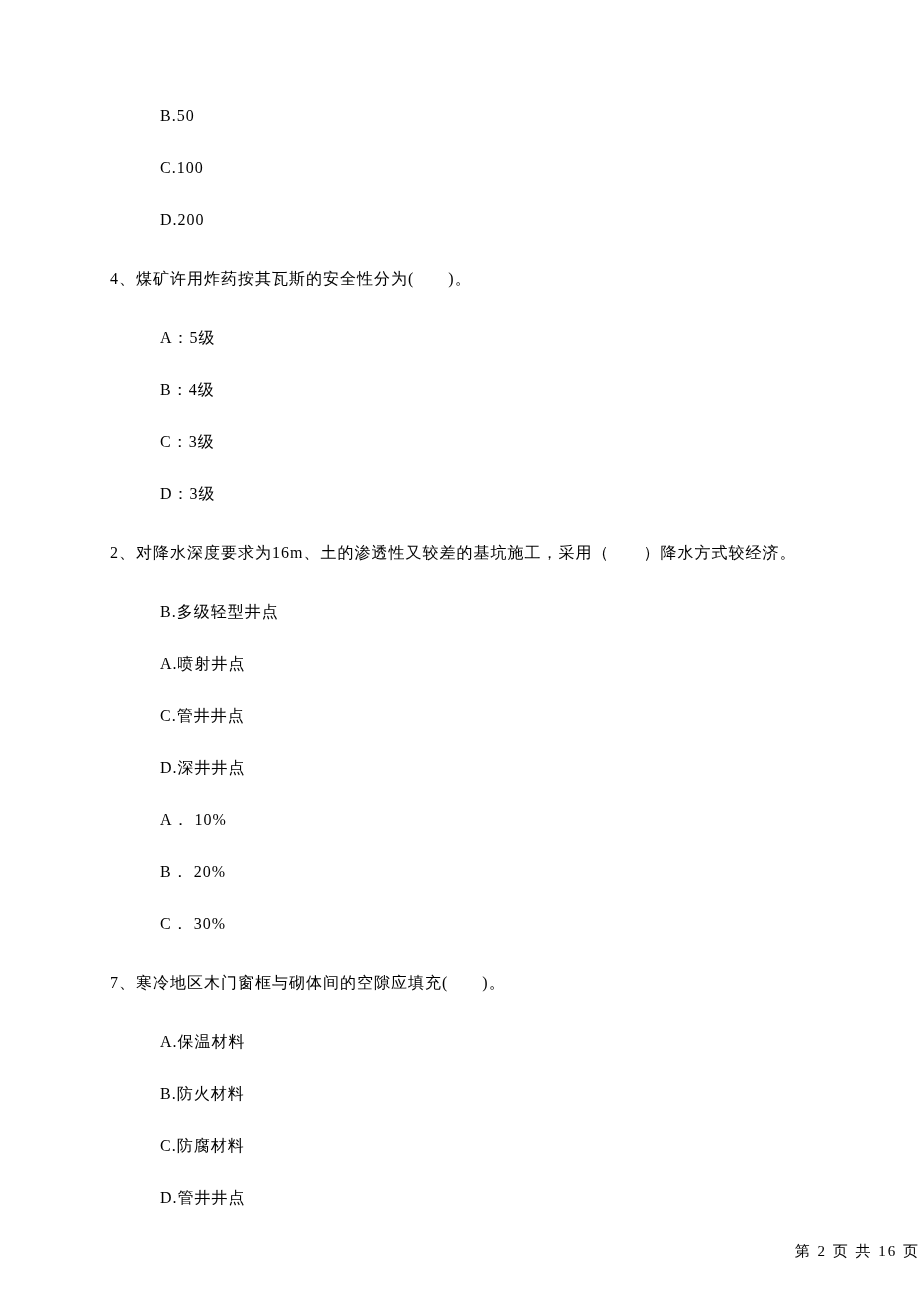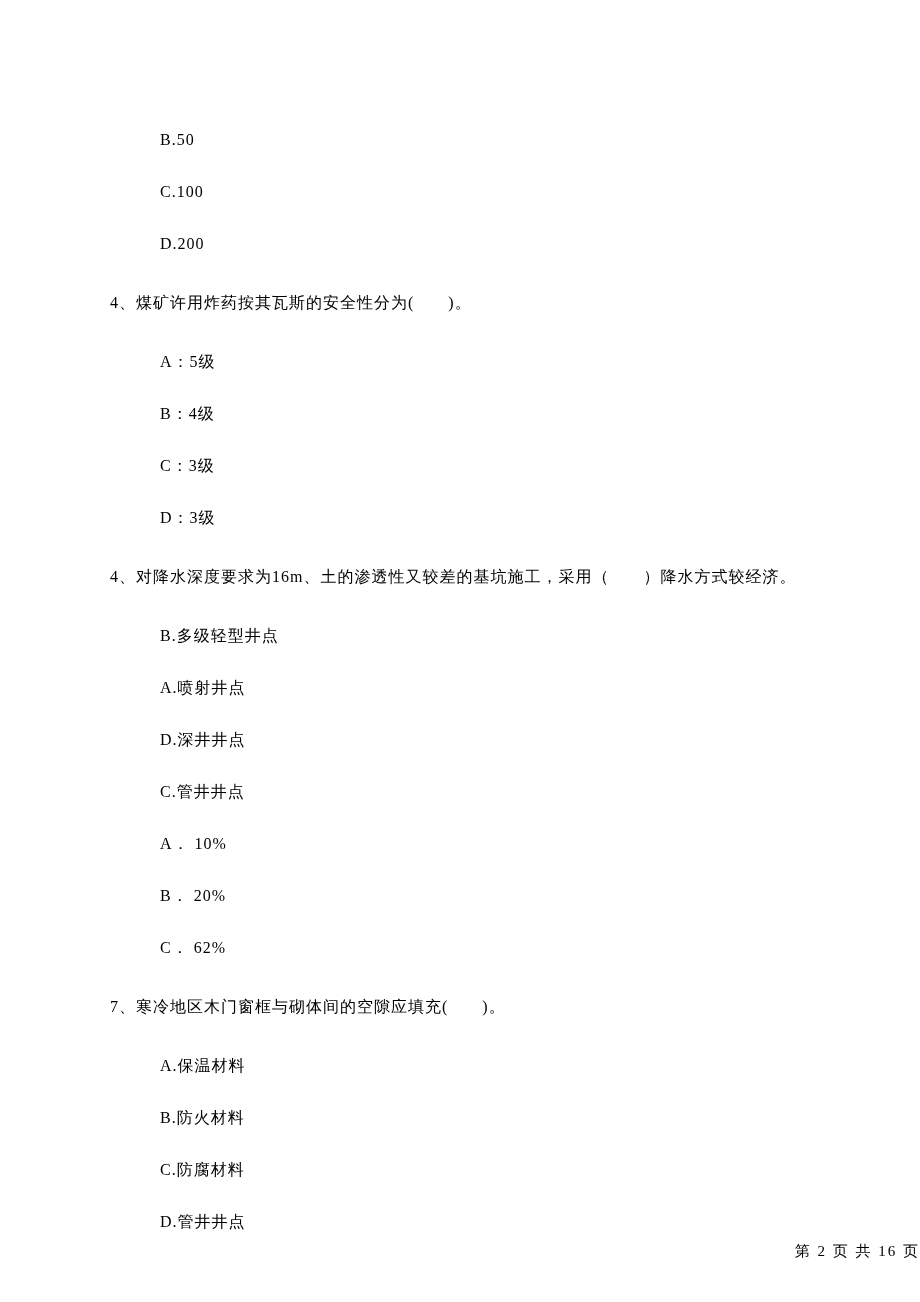--- a/index.html
+++ b/index.html
@@ -8,21 +8,21 @@
     background: #fff;
     font-family: "SimSun", "宋体", serif;
     width: 920px;
     height: 1302px;
     position: relative;
     color: #000;
     font-size: 16px;
     line-height: 1.5;
   }
   .page {
-    padding: 100px 110px 0 110px;
+    padding: 76px 110px 0 110px;
   }
   .option {
     margin: 28px 0 28px 50px;
     letter-spacing: 1px;
   }
   .question {
     margin: 35px 0;
     letter-spacing: 1px;
   }
   .footer {
@@ -42,29 +42,29 @@
   <div class="option">B.50</div>
   <div class="option">C.100</div>
   <div class="option">D.200</div>
 
   <div class="question">4、煤矿许用炸药按其瓦斯的安全性分为(　　)。</div>
   <div class="option">A：5级</div>
   <div class="option">B：4级</div>
   <div class="option">C：3级</div>
   <div class="option">D：3级</div>
 
-  <div class="question">4、对降水深度要求为16m、土的渗透性又较差的基坑施工，采用（　　）降水方式较经济。</div>
+  <div class="question">2、对降水深度要求为16m、土的渗透性又较差的基坑施工，采用（　　）降水方式较经济。</div>
   <div class="option">B.多级轻型井点</div>
   <div class="option">A.喷射井点</div>
+  <div class="option">C.管井井点</div>
   <div class="option">D.深井井点</div>
-  <div class="option">C.管井井点</div>
 
   <div class="option">A． 10%</div>
   <div class="option">B． 20%</div>
-  <div class="option">C． 62%</div>
+  <div class="option">C． 30%</div>
 
   <div class="question">7、寒冷地区木门窗框与砌体间的空隙应填充(　　)。</div>
   <div class="option">A.保温材料</div>
   <div class="option">B.防火材料</div>
   <div class="option">C.防腐材料</div>
   <div class="option">D.管井井点</div>
 
 </div>
 
 <div class="footer">第 2 页 共 16 页</div>

